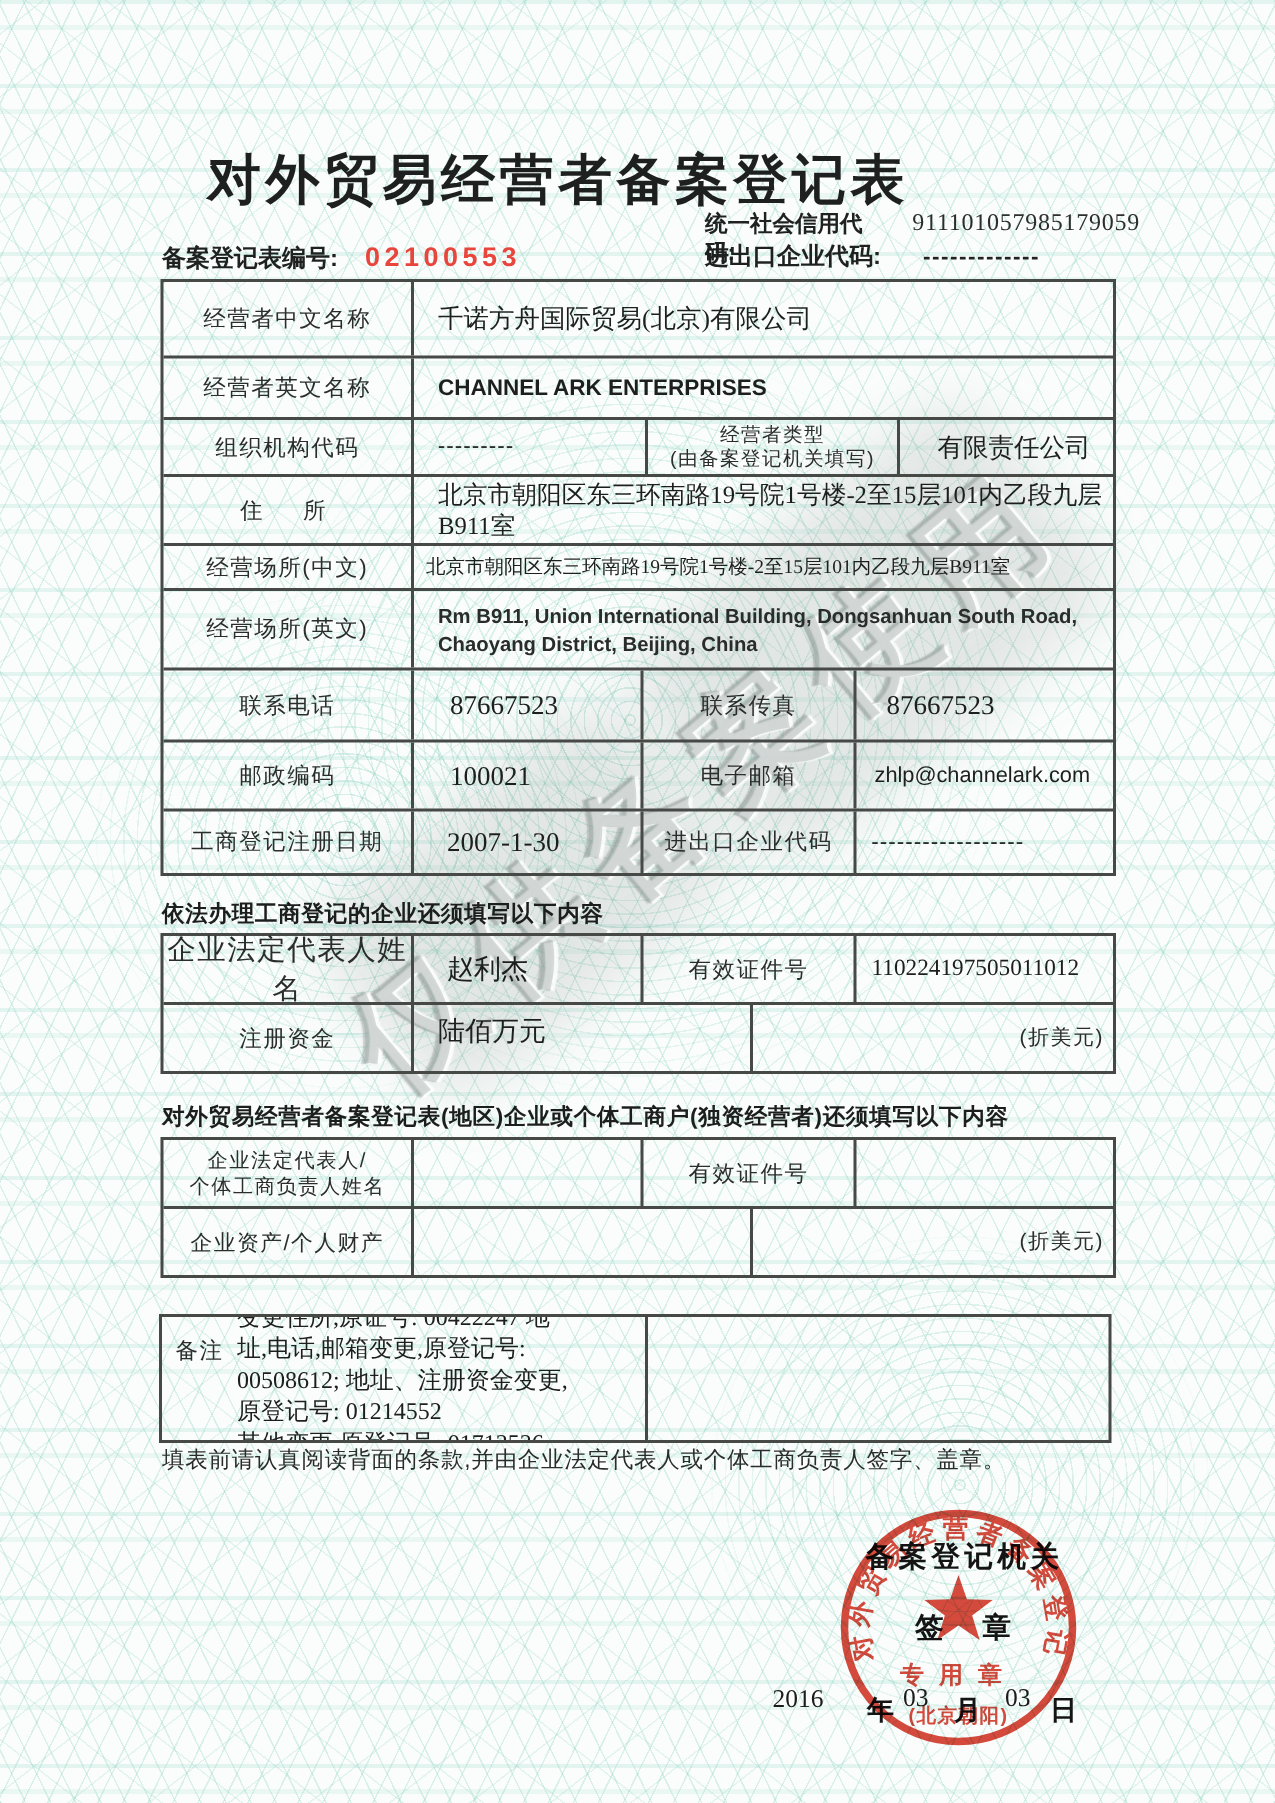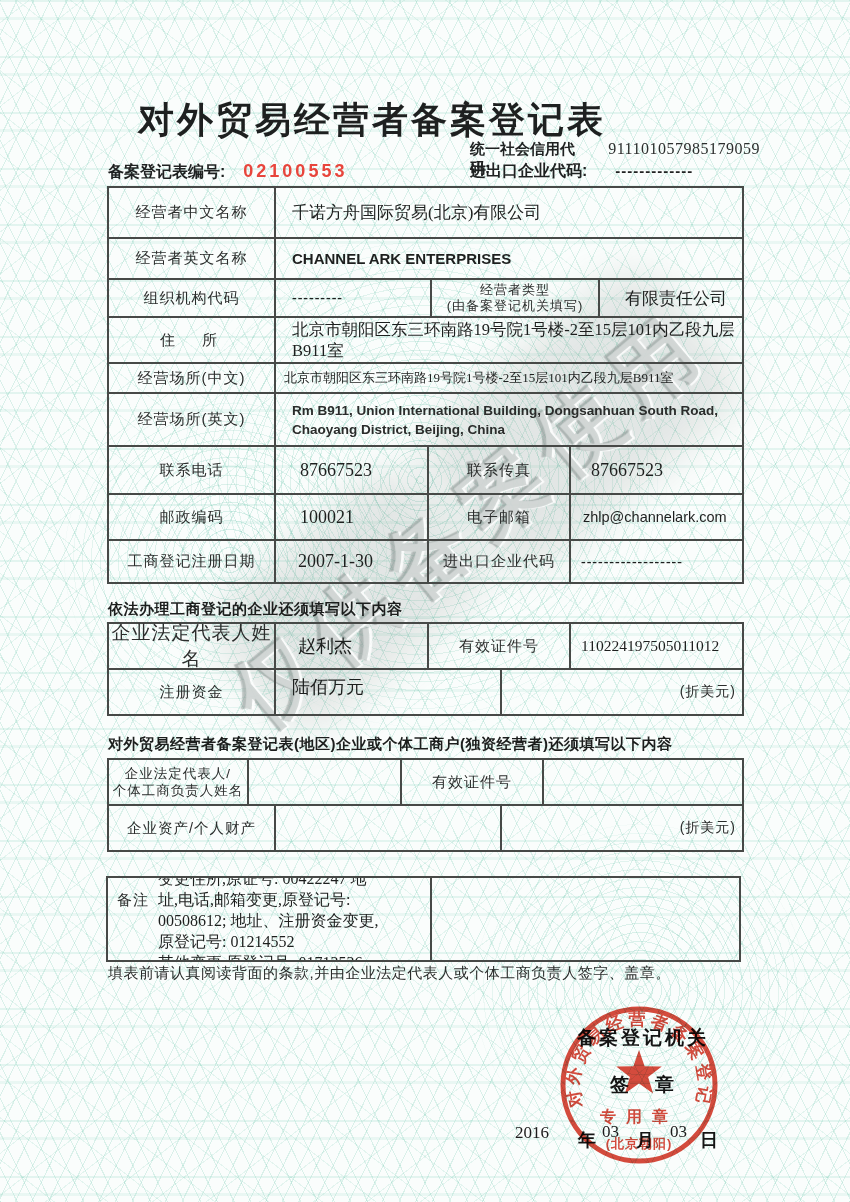--- a/index.html
+++ b/index.html
@@ -213,21 +213,21 @@
       <div class="cell lbl" style="flex:1;justify-content:flex-end;padding-right:6px;font-size:14px;">
           <span>(折美元)</span>
         </div>
     </div>
   </div>
 
   <div class="abs heading" style="left:108px;top:735px;">对外贸易经营者备案登记表(地区)企业或个体工商户(独资经营者)还须填写以下内容</div>
 
   <div class="tbl" style="left:107px;top:758px;width:633px;">
     <div class="trow" style="height:46px;">
-      <div class="cell lbl" style="width:140px;font-size:13.5px;flex-direction:column;justify-content:center;line-height:17px;">
+      <div class="cell lbl" style="width:167px;font-size:13.5px;flex-direction:column;justify-content:center;line-height:17px;">
         <span>企业法定代表人/</span>
         <span>个体工商负责人姓名</span>
       </div>
       <div class="cell" style="width:153px;"></div>
       <div class="cell lbl" style="width:142px;">
           <span>有效证件号</span>
         </div>
       <div class="cell" style="flex:1;"></div>
     </div>
     <div class="trow" style="height:44px;">

